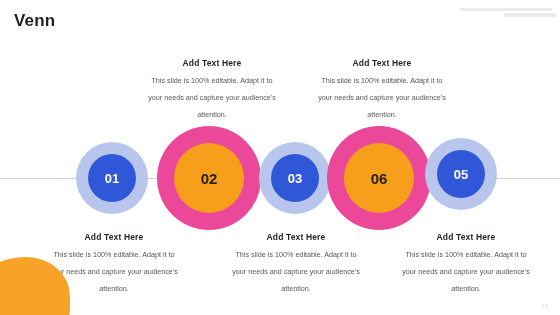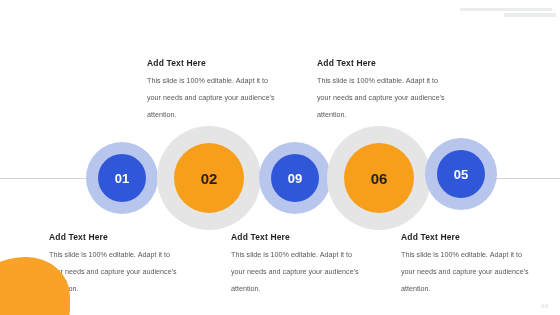--- a/index.html
+++ b/index.html
@@ -98,34 +98,35 @@
   .node .inner {
     border-radius: 50%;
     display: flex;
     align-items: center;
     justify-content: center;
     font-weight: bold;
     line-height: 1;
   }
   .node.blue { background: #b8c6ee; }
   .node.blue .inner { background: #2f57d8; color: #ffffff; }
-  .node.orange { background: #e5e5e5; }
+  .node.orange { background: #ec4899; }
   .node.orange .inner { background: #f79e1b; color: #231f20; }
 
   
   .node.sm { width: 72px; height: 72px; }
   .node.sm .inner { width: 48px; height: 48px; font-size: 13px; }
   
   .node.lg { width: 104px; height: 104px; }
   .node.lg .inner { width: 70px; height: 70px; font-size: 15px; }
 
   
   .caption {
     position: absolute;
     width: 130px;
+    text-align: center;
     transform: translateX(-50%);
   }
   .caption .cap-title {
     font-size: 8.5px;
     font-weight: bold;
     color: #231f20;
     margin-bottom: 4px;
     letter-spacing: 0.15px;
   }
   .caption .cap-body {
@@ -146,32 +147,33 @@
 </head>
 <body>
 
 <div class="slide">
 
   <div class="deco-bar-group">
     <div class="deco-bar-1"></div>
     <div class="deco-bar-2"></div>
   </div>
 
+  <div class="page-title">Venn</div>
 
   <div class="connector-line"></div>
 
   <div class="venn-area" id="venn-area">
-      <div class="node blue sm" style="left: 122px; top: 178px;">
+      <div class="node blue sm" style="left: 112px; top: 178px;">
         <div class="inner">01</div>
       </div>
       <div class="node orange lg" style="left: 209px; top: 178px;">
         <div class="inner">02</div>
       </div>
       <div class="node blue sm" style="left: 295px; top: 178px;">
-        <div class="inner">09</div>
+        <div class="inner">03</div>
       </div>
       <div class="node orange lg" style="left: 379px; top: 178px;">
         <div class="inner">06</div>
       </div>
       <div class="node blue sm" style="left: 461px; top: 174px;">
         <div class="inner">05</div>
       </div>
     </div>
 
   <div class="venn-area" id="caption-layer">

